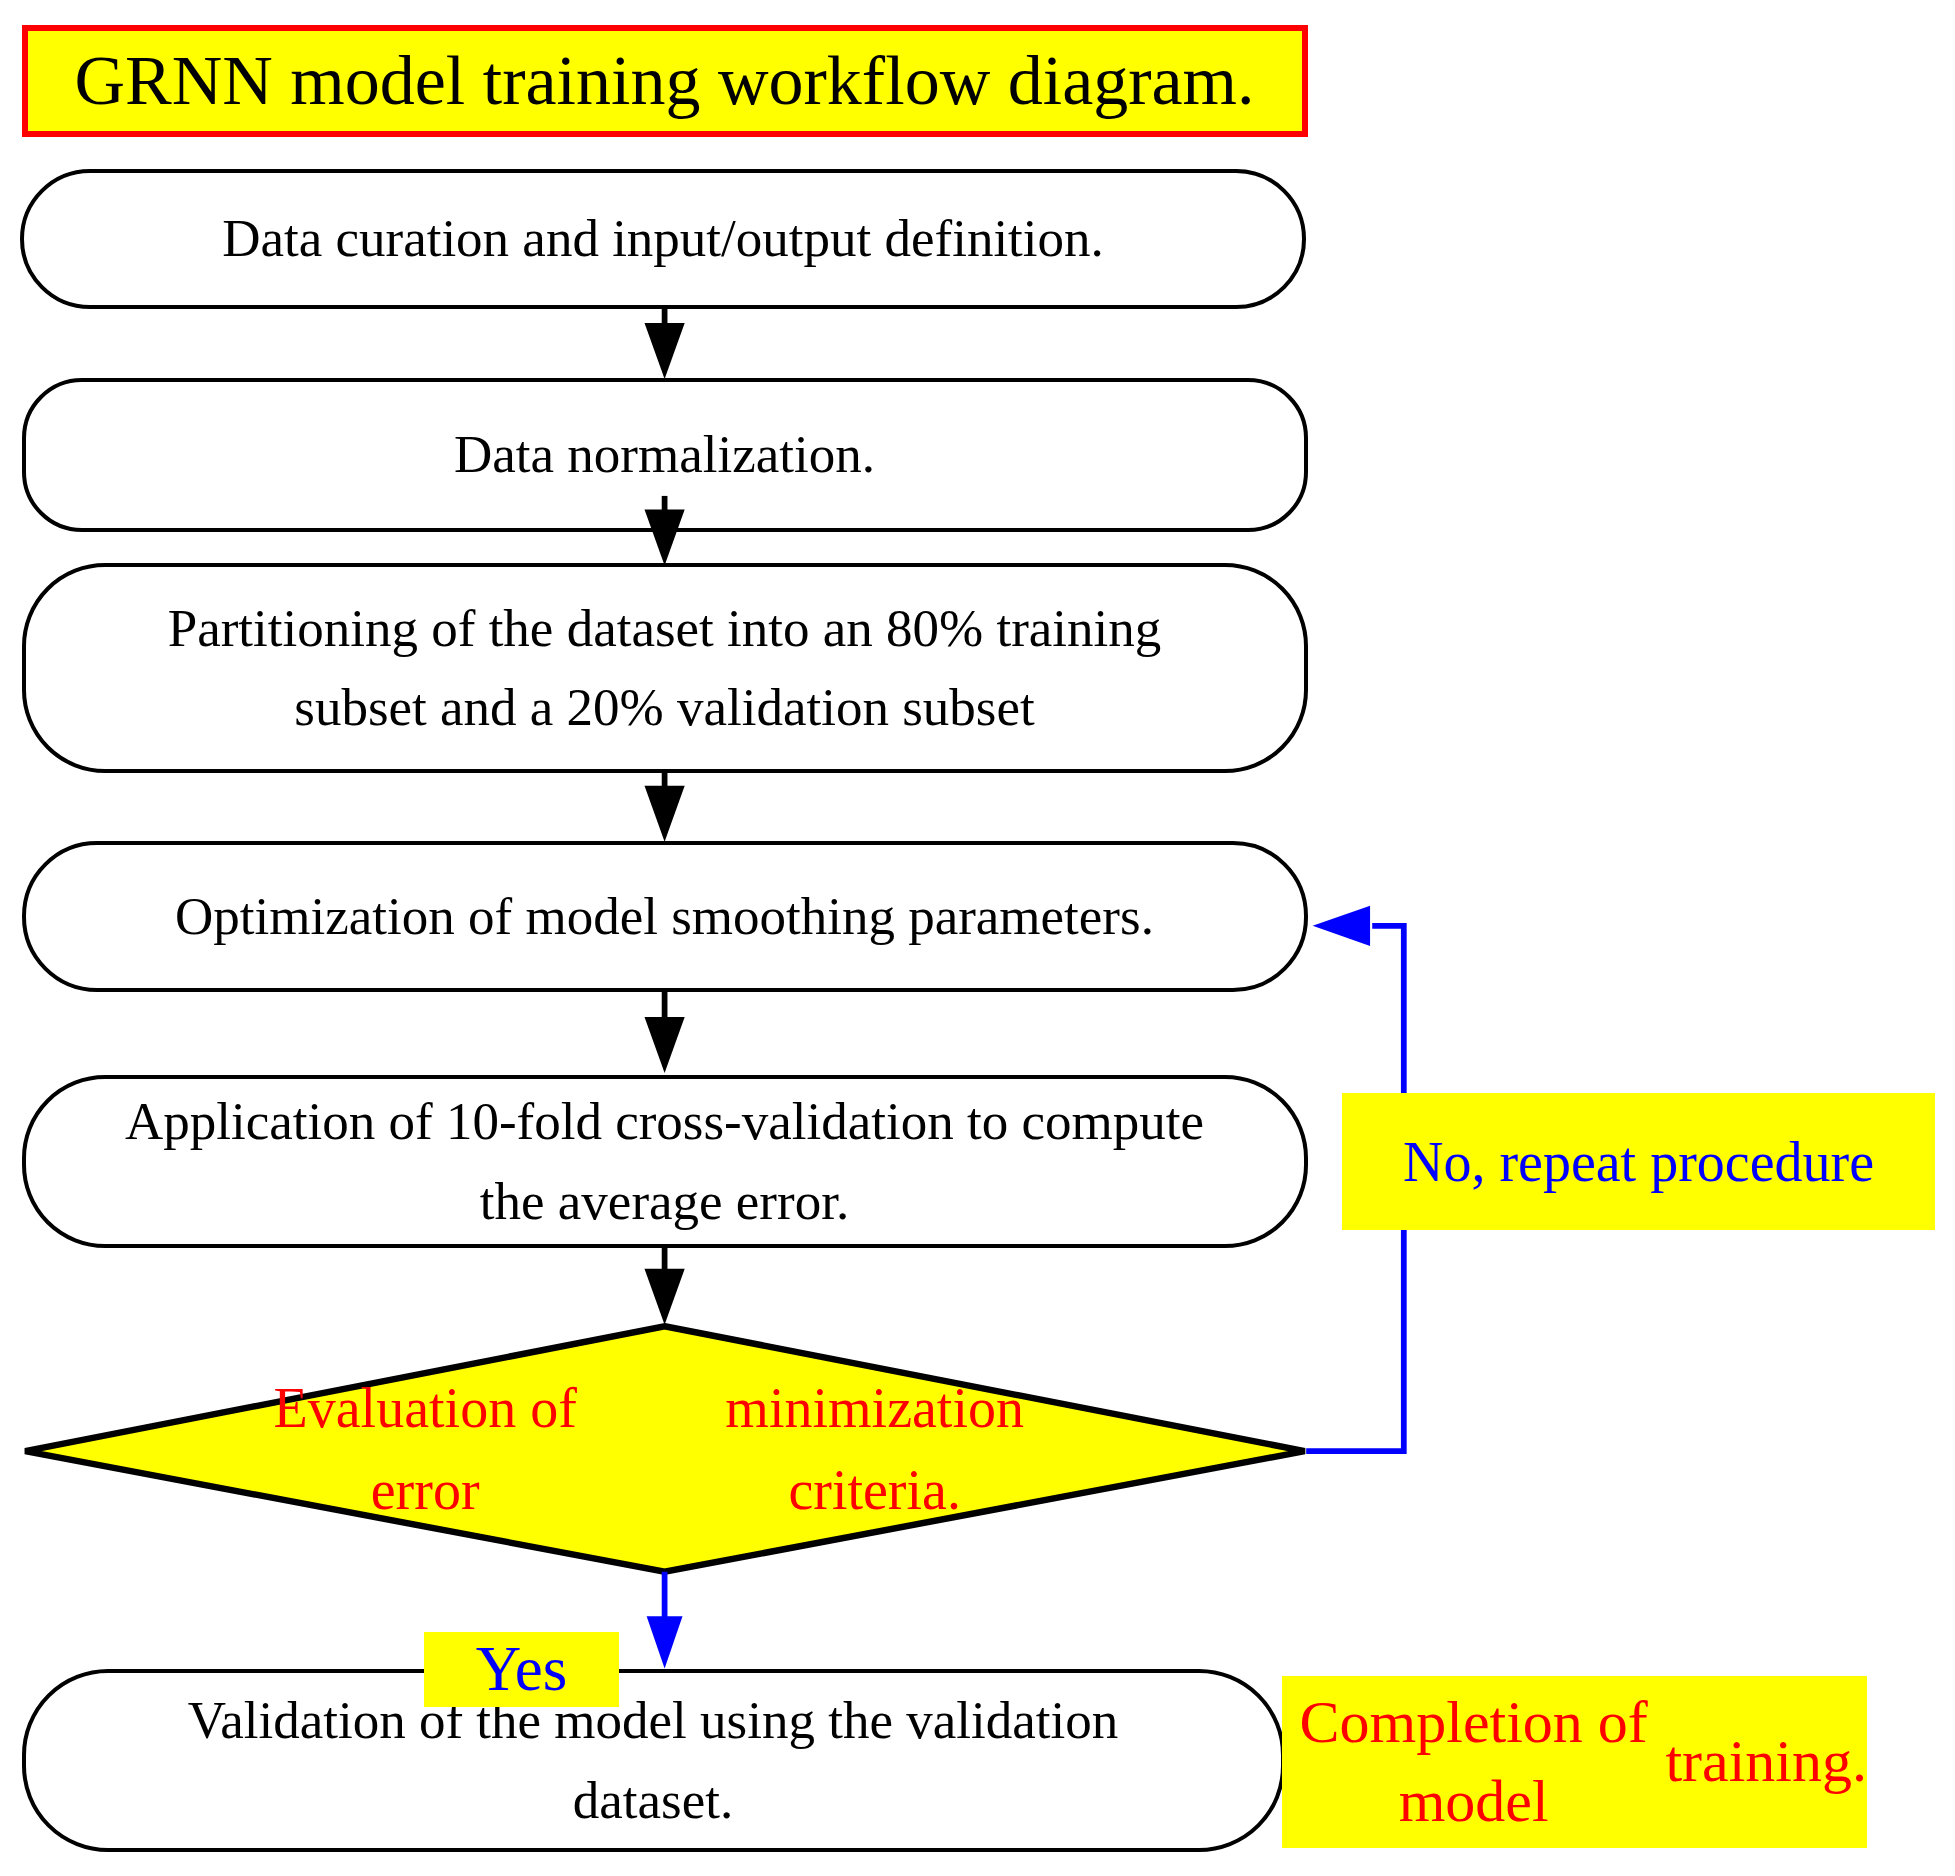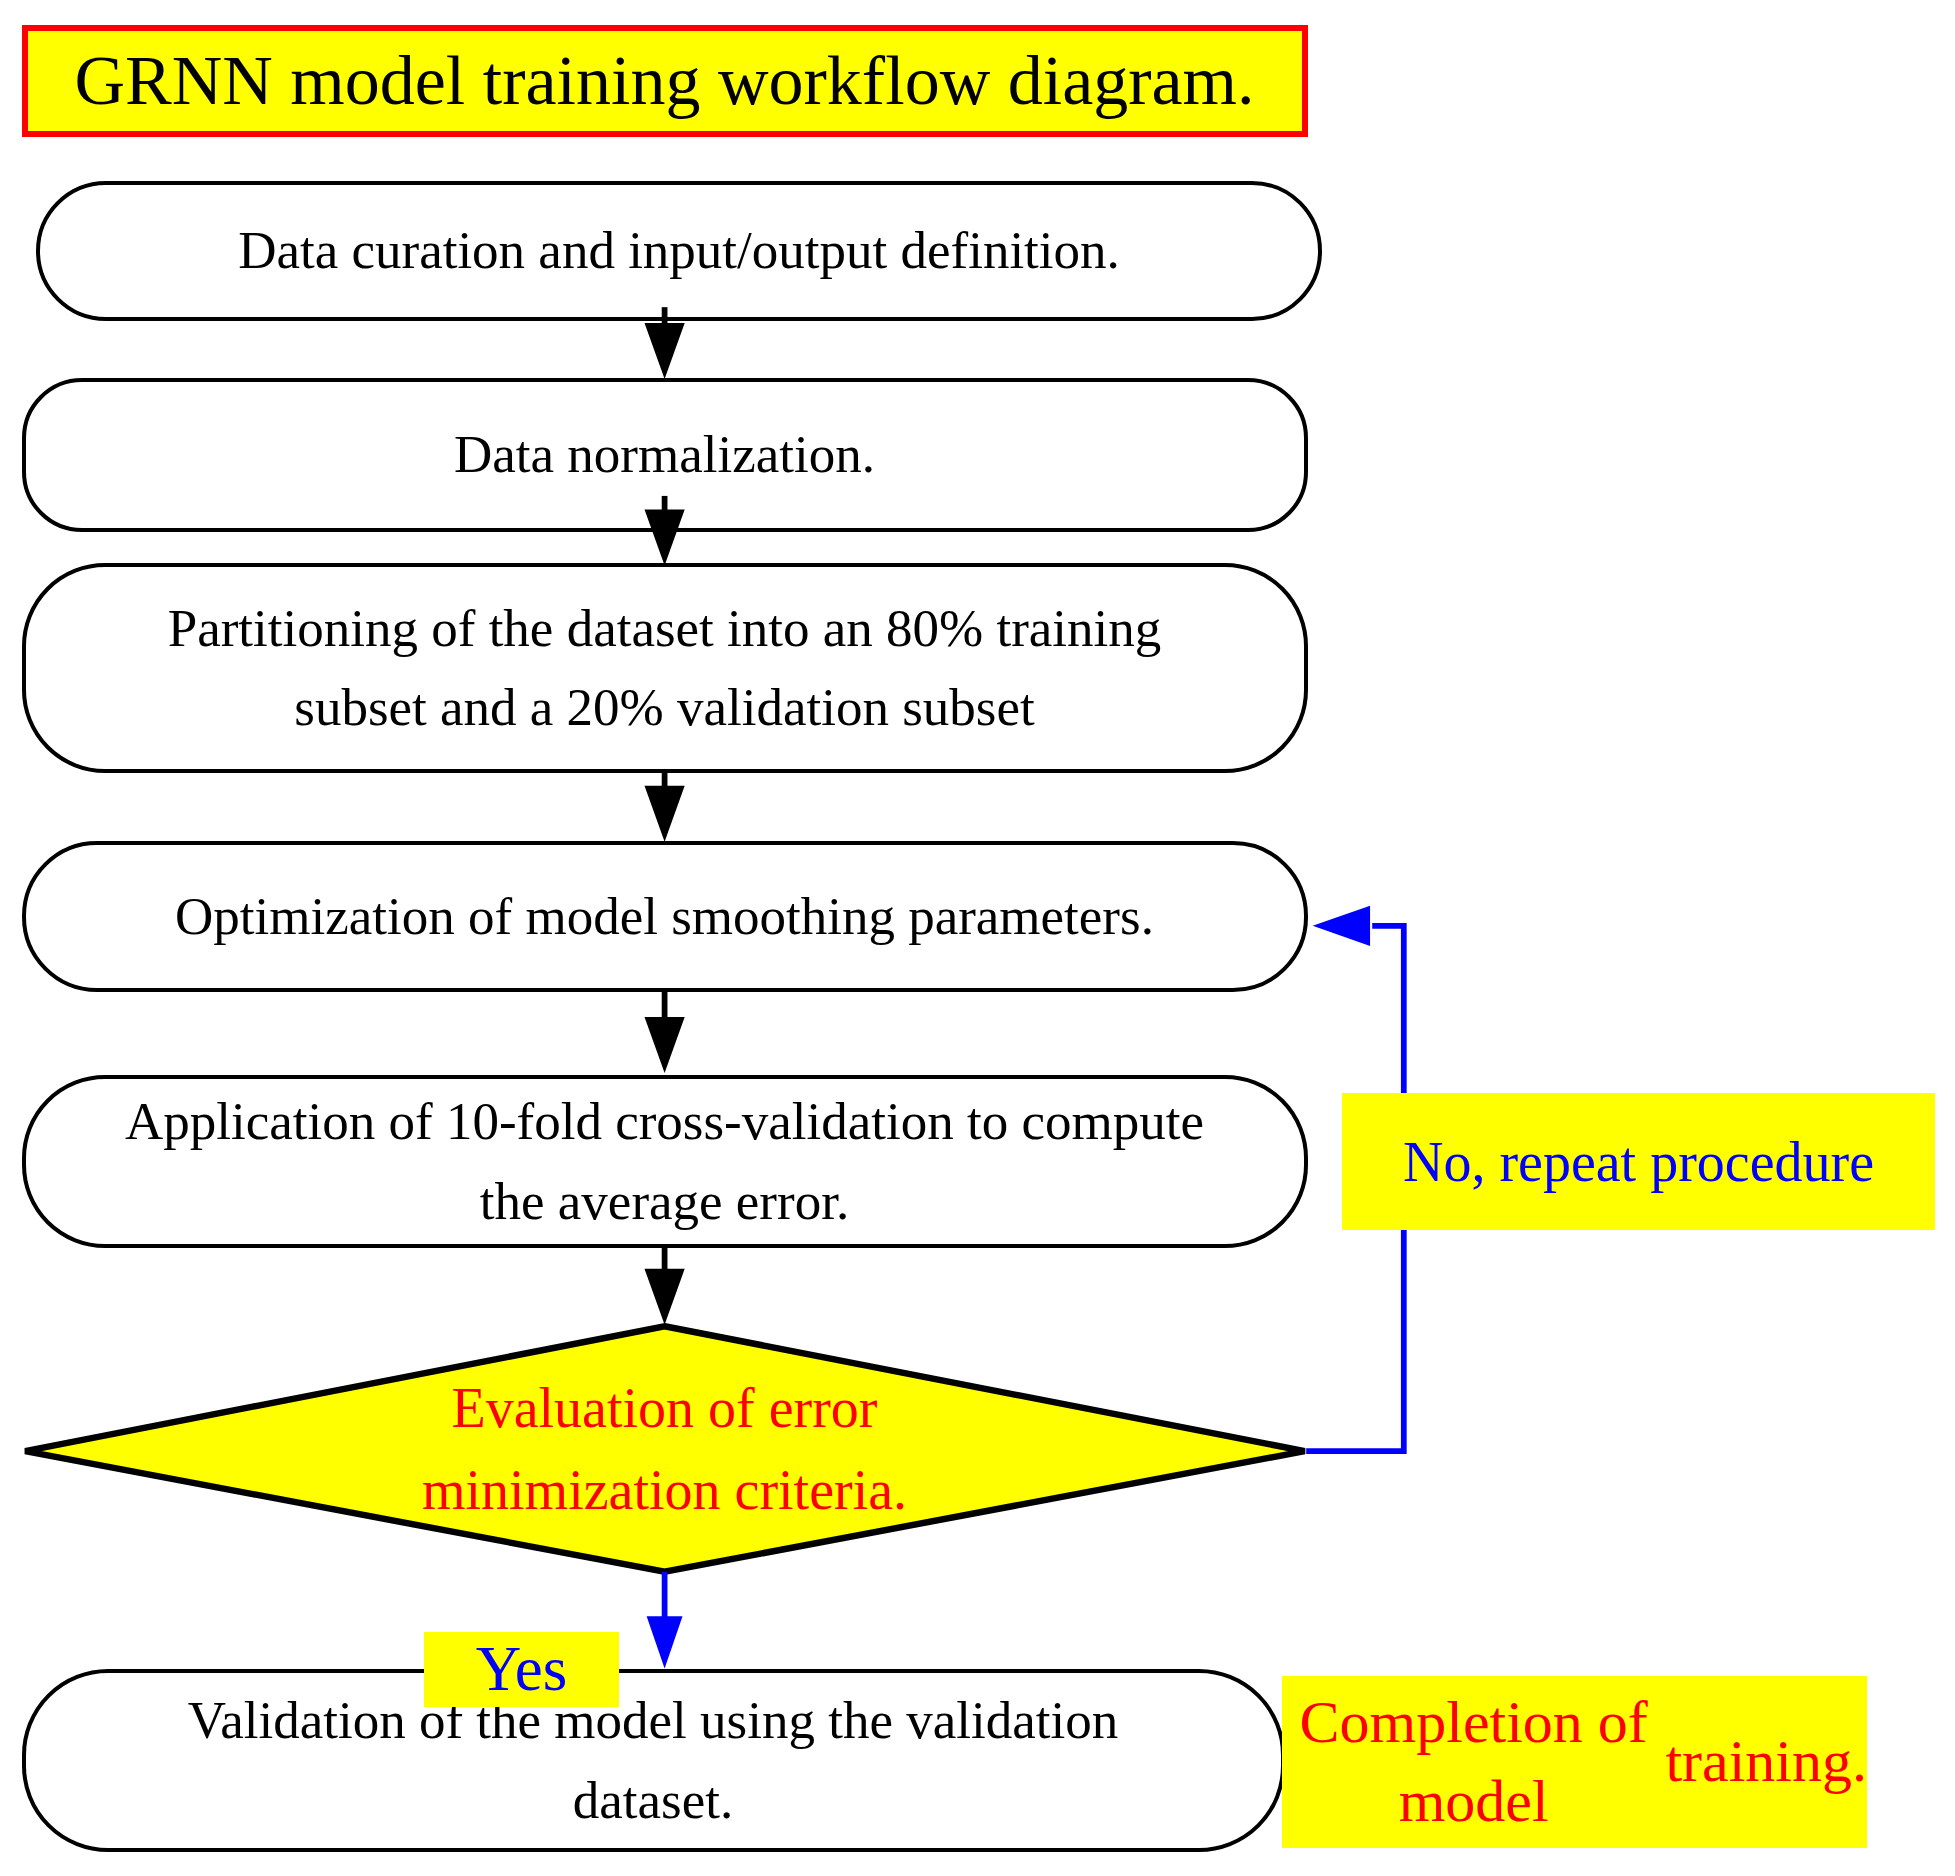--- a/index.html
+++ b/index.html
@@ -49,21 +49,21 @@
 </style>
 </head>
 <body>
 
 <div class="canvas">
 
   <div class="abs center title-box" style="left:21.5px;top:25px;width:1286px;height:112px;">
     <span>GRNN model training workflow diagram.</span>
   </div>
 
-  <div class="abs center node" style="left:36px;top:169px;width:1286px;height:140px;border-radius:70px;margin-top:12px;">
+  <div class="abs center node" style="left:20px;top:169px;width:1286px;height:140px;border-radius:70px;">
     <span>Data curation and input/output definition.</span>
   </div>
 
   <div class="abs center node" style="left:21.5px;top:378px;width:1286px;height:154px;border-radius:60px;">
     <span>Data normalization.</span>
   </div>
 
   <div class="abs center node" style="left:21.5px;top:563px;width:1286px;height:210px;border-radius:83px;flex-direction:column;">
     <span>Partitioning of the dataset into an 80% training</span>
     <span>subset and a 20% validation subset</span>
@@ -110,21 +110,21 @@
 
     <polyline points="1820,2022 1956,2022 1956,1290 1912,1290" fill="none" stroke="#0000ff" stroke-width="8"></polyline>
     <polygon points="1829,1290 1909,1262 1909,1318" fill="#0000ff"></polygon>
 
     <g>
       <line x1="926" y1="2190" x2="926" y2="2258" stroke="#0000ff" stroke-width="8"></line>
       <polygon points="926,2325 901,2252 951,2252" fill="#0000ff"></polygon>
     </g>
   </svg>
 
-  <div class="abs center decision-text" style="left:215px;top:1366px;width:899px;height:167px;flex-direction:column;">
+  <div class="abs center decision-text" style="left:215px;top:1366px;width:899px;height:167px;flex-direction:row;">
     <span>Evaluation of error</span>
     <span>minimization criteria.</span>
   </div>
 
   <div class="abs center flow-label" style="left:424px;top:1632px;width:195px;height:75px;font-size:63px;">
     <span>Yes</span>
   </div>
 
   <div class="abs center flow-label" style="left:1342px;top:1093px;width:593px;height:137px;font-size:56px;">
     <span>No, repeat procedure</span>

